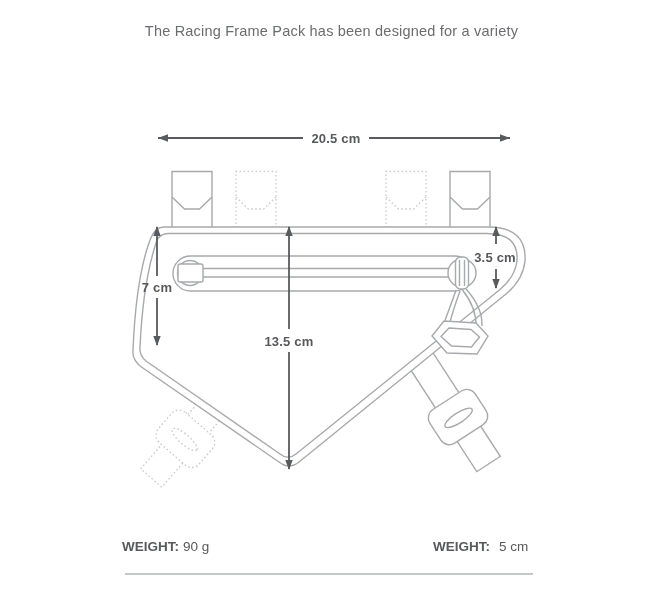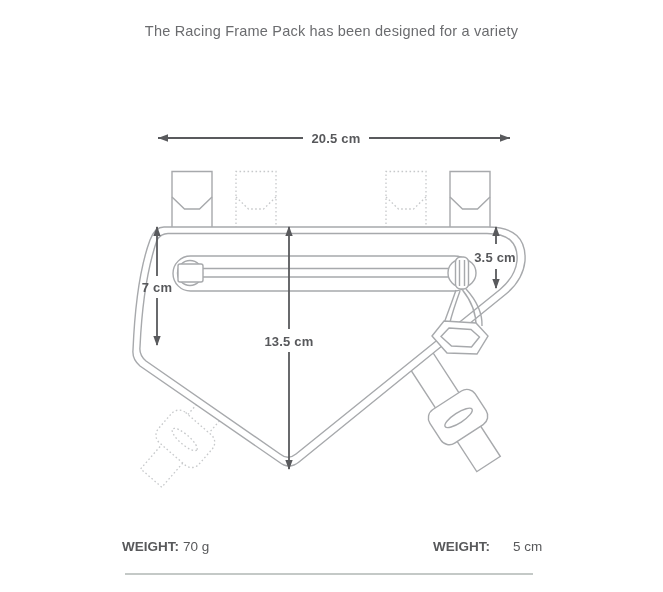--- a/index.html
+++ b/index.html
@@ -19,21 +19,21 @@
   .dim path{stroke:#595a5d;stroke-width:1.8;fill:none;}
   .dim polygon{fill:#595a5d;stroke:none;}
   .dim text{fill:#57585b;font-family:"Liberation Sans",sans-serif;
             font-size:13px;font-weight:bold;letter-spacing:.2px;}
 
   .specs .spec{position:absolute;top:539px;font-size:13.5px;color:#58595b;white-space:nowrap;}
   .spec-weight{left:122px;}
   .spec-width{left:433px;}
   .spec .lbl{font-weight:bold;}
   .spec-weight .val{margin-left:4px;font-weight:normal;}
-  .spec-width .val{margin-left:23px;font-weight:normal;}
+  .spec-width .val{margin-left:9px;font-weight:normal;}
 
   .divider{position:absolute;left:125px;top:573px;width:408px;height:2px;background:#c4c9c7;}
 </style>
 </head>
 <body>
 
 <div class="page">
 
   <div class="intro">
     <div>The Racing Frame Pack has been designed for a variety</div>
@@ -109,21 +109,21 @@
     <g class="dim">
       <path d="M 289,227 V 329 M 289,352 V 469"></path>
       <polygon points="289,226 285.3,236 292.7,236"></polygon>
       <polygon points="289,470 285.3,460 292.7,460"></polygon>
       <text x="289" y="346" text-anchor="middle">13.5 cm</text>
     </g>
   </svg>
 
   <div class="specs">
     <div class="spec spec-weight">
-      <span class="lbl">WEIGHT:</span><span class="val">70 g</span>
+      <span class="lbl">WEIGHT:</span><span class="val">90 g</span>
     </div>
     <div class="spec spec-width">
       <span class="lbl">WEIGHT:</span><span class="val">5 cm</span>
     </div>
   </div>
 
   <div class="divider"></div>
 
 </div>
 

